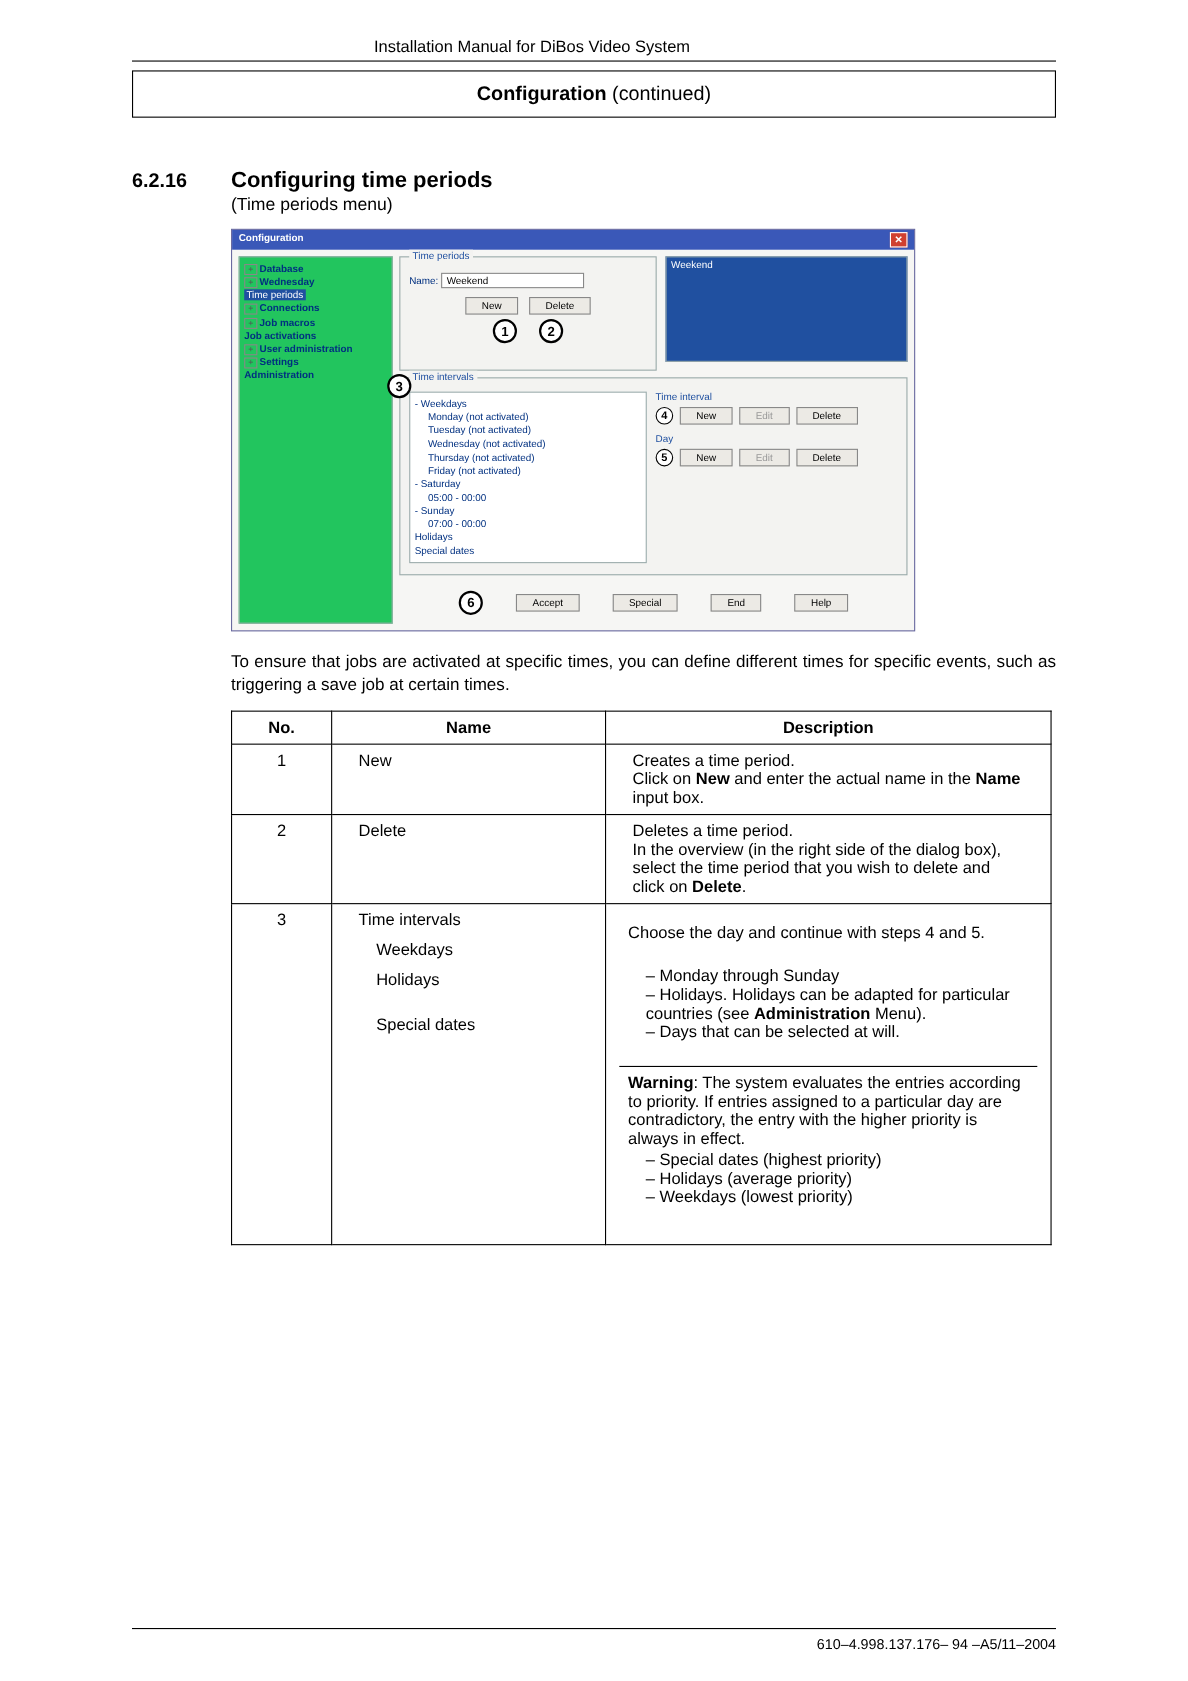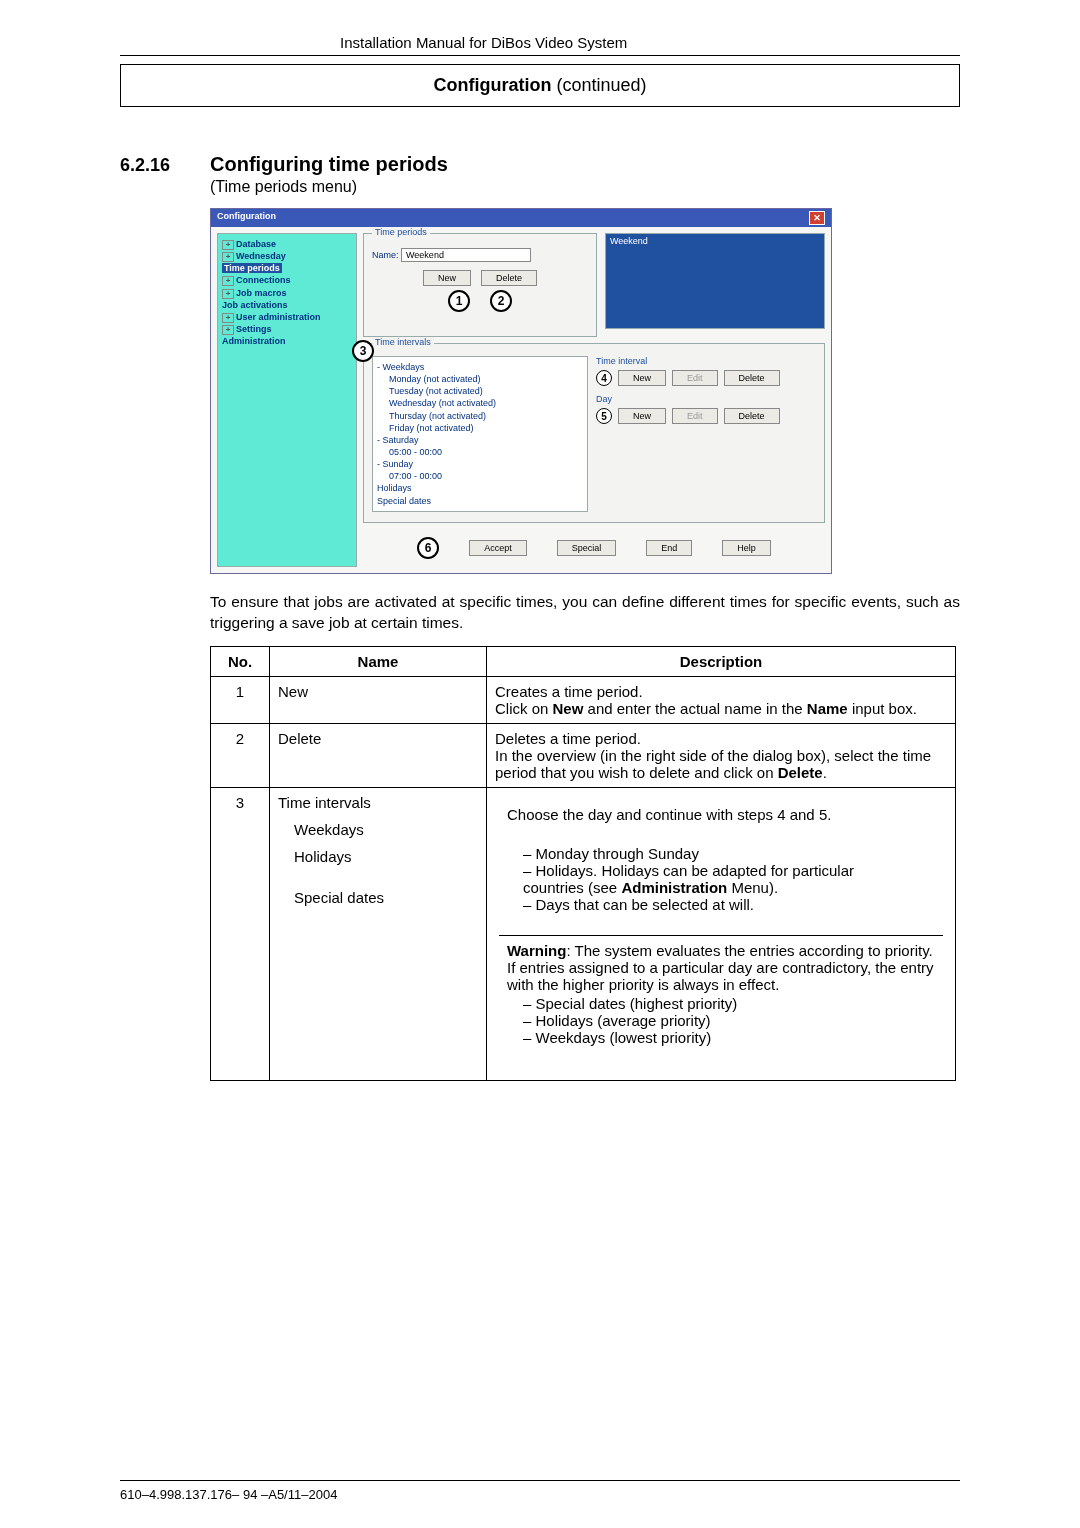--- a/index.html
+++ b/index.html
@@ -58,24 +58,23 @@
     width:14px; height:12px;
     text-align:center;
     font-size:9px;
     line-height:12px;
     border:1px solid #fff;
   }
   .ss-body { display:flex; padding:6px; gap:6px; }
   .ss-tree {
     width:130px;
     border:1px solid #9aa;
-    background:#5eead4;
+    background:#22c55e;
     padding:4px;
     line-height:1.35;
-    font-weight:bold;
   }
   .ss-tree .sel { background:#2050a0; color:#fff; padding:0 2px; }
   .ss-tree .exp { display:inline-block; width:10px;text-align:center;border:1px solid #888;font-size:8px;line-height:8px;margin-right:2px;color:#555;}
   .ss-main { flex:1; display:flex; flex-direction:column; gap:6px; }
   .fieldset { border:1px solid #9aa; padding:6px 8px 10px 8px; position:relative; background:#f3f3f1;}
   .fieldset .legend { position:absolute; top:-7px; left:8px; background:#f3f3f1; padding:0 3px; color:#2050a0;}
   .btn {
     display:inline-block;
     border:1px solid #888;
     background:#eceae5;
@@ -110,33 +109,33 @@
   .row-btns { display:flex; gap:6px; align-items:center; margin:4px 0; }
   .ss-bottom { display:flex; gap:30px; justify-content:center; padding:8px 0; align-items:center;}
 
   .para { margin-left:90px; margin-top:18px; font-size:15.5px; line-height:1.35; text-align:justify;}
 
   table.desc {
     margin-left:90px; margin-top:12px; border-collapse:collapse; width:746px;
     font-size:15px;
   }
   table.desc th, table.desc td {
-    border:1px solid #000; padding:6px 8px; vertical-align:top; text-align:left;
+    border:1px solid #000; padding:6px 24px; vertical-align:top; text-align:left;
   }
   table.desc th.no { width:42px; text-align:center; }
   table.desc th.name { width:200px; text-align:center;}
   table.desc th.descc { text-align:center;}
   table.desc td.no { text-align:center; }
   .sublist { margin:16px; padding:0 0 0 0; list-style:none; }
   .sublist li::before { content:"– "; }
 
   .footer {
     position:absolute; bottom:26px; left:120px; right:120px;
     border-top:1px solid #000; padding-top:6px;
-    display:flex; justify-content:flex-start; font-size:13px;
+    display:flex; justify-content:flex-end; font-size:13px;
   }
 </style>
 </head>
 <body>
 
 <div class="page">
 
   <div class="header-title">Installation Manual for DiBos Video System</div>
   <div class="header-rule"></div>
 

